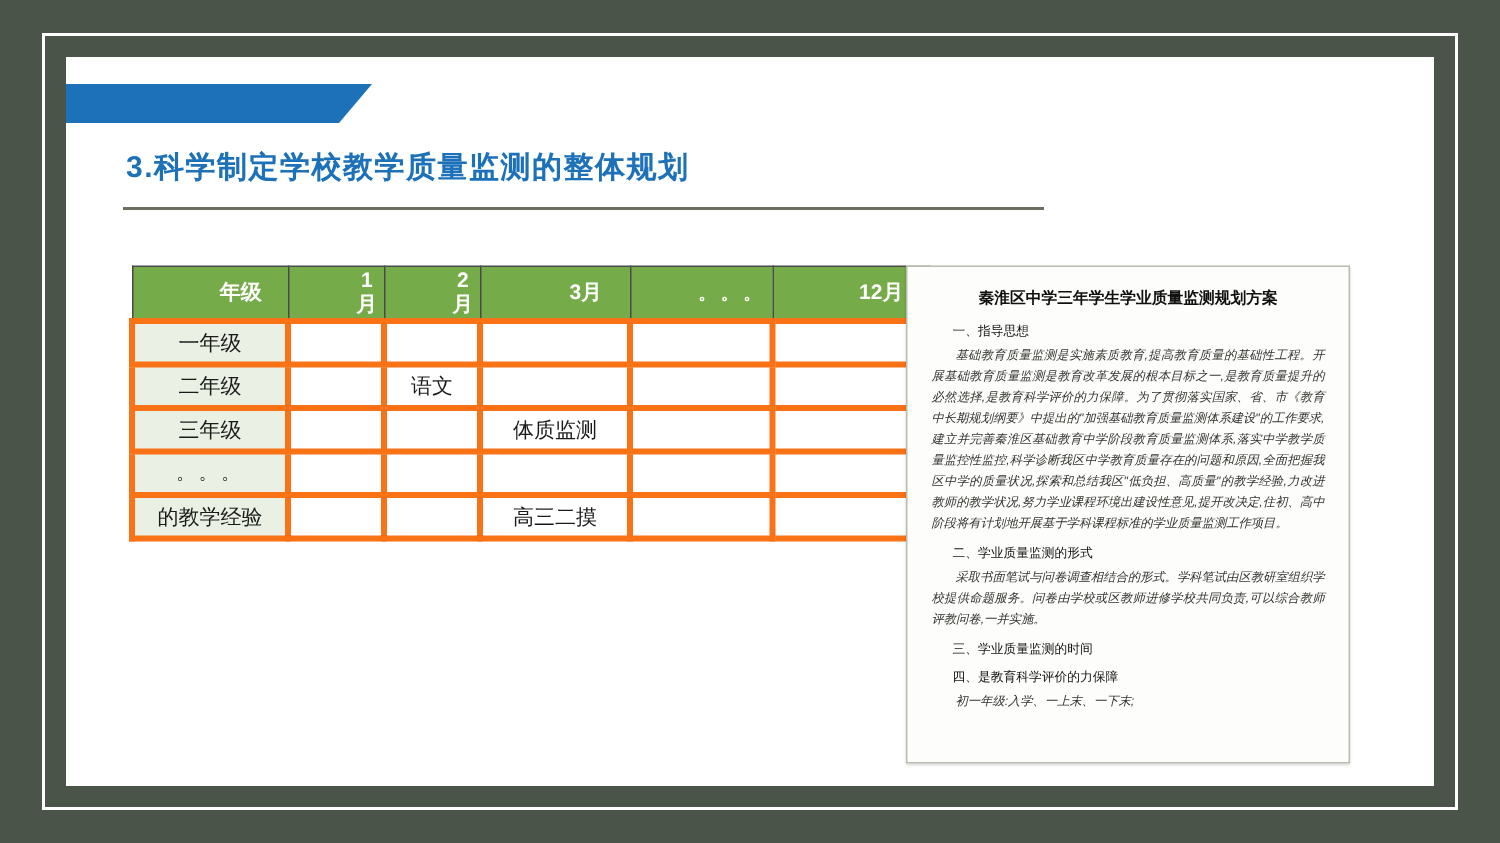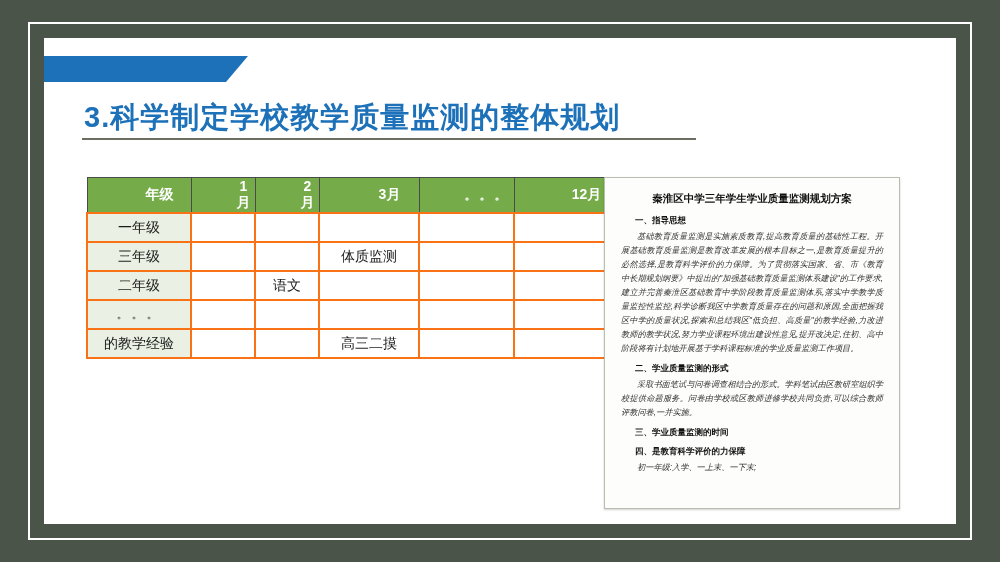--- a/index.html
+++ b/index.html
@@ -46,21 +46,21 @@
     top: 18px;
     width: 0;
     height: 0;
     border-top: 26px solid #1d71b8;
     border-right: 22px solid transparent;
   }
   .title {
     position: absolute;
     left: 40px;
     top: 60px;
-    font-size: 29px;
+    font-size: 20px;
     font-weight: bold;
     color: #1d71b8;
     letter-spacing: 1px;
     white-space: nowrap;
   }
   .title-rule {
     position: absolute;
     left: 38px;
     top: 100px;
     width: 614px;
@@ -72,21 +72,21 @@
   .grade-table {
     position: absolute;
     left: 42px;
     top: 139px;
     border-collapse: collapse;
     font-size: 14px;
     color: #1a1a1a;
     table-layout: fixed;
   }
   .grade-table th, .grade-table td {
-    border: 2px solid #f97316;
+    border: 4px solid #f97316;
     height: 29px;
     text-align: center;
     vertical-align: middle;
     padding: 0 4px;
     box-sizing: border-box;
   }
   .grade-table thead th {
     background: #76ab4a;
     color: #ffffff;
     font-weight: bold;
@@ -128,21 +128,21 @@
   }
   .doc-title {
     text-align: center;
     font-size: 10.5px;
     font-weight: bold;
     margin-bottom: 9px;
     color: #111;
   }
   .doc-h {
     font-size: 8.5px;
-    font-weight: bold;
+    font-weight: normal;
     margin: 7px 0 3px 0;
     text-indent: 14px;
     color: #111;
   }
   .doc-p {
     font-size: 8.2px;
     line-height: 14px;
     text-align: justify;
     margin: 0 0 2px 0;
     text-indent: 16px;
@@ -185,32 +185,32 @@
     <tbody>
       <tr>
         <td>一年级</td>
         <td class="plain"></td>
         <td class="plain"></td>
         <td class="plain"></td>
         <td class="plain"></td>
         <td class="plain"></td>
       </tr>
       <tr>
+        <td>二年级</td>
+        <td class="plain"></td>
+        <td class="plain">语文</td>
+        <td class="plain"></td>
+        <td class="plain"></td>
+        <td class="plain"></td>
+      </tr>
+      <tr>
         <td>三年级</td>
         <td class="plain"></td>
         <td class="plain"></td>
         <td class="plain">体质监测</td>
-        <td class="plain"></td>
-        <td class="plain"></td>
-      </tr>
-      <tr>
-        <td>二年级</td>
-        <td class="plain"></td>
-        <td class="plain">语文</td>
-        <td class="plain"></td>
         <td class="plain"></td>
         <td class="plain"></td>
       </tr>
       <tr>
         <td class="dots-cell">。。。</td>
         <td class="plain"></td>
         <td class="plain"></td>
         <td class="plain"></td>
         <td class="plain"></td>
         <td class="plain"></td>

